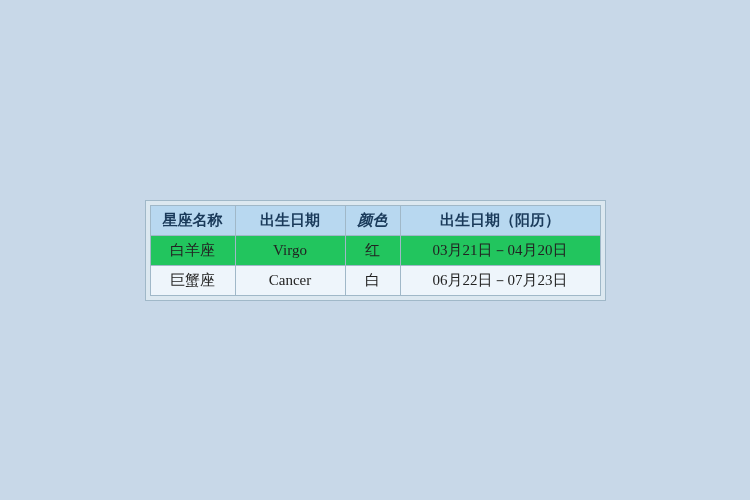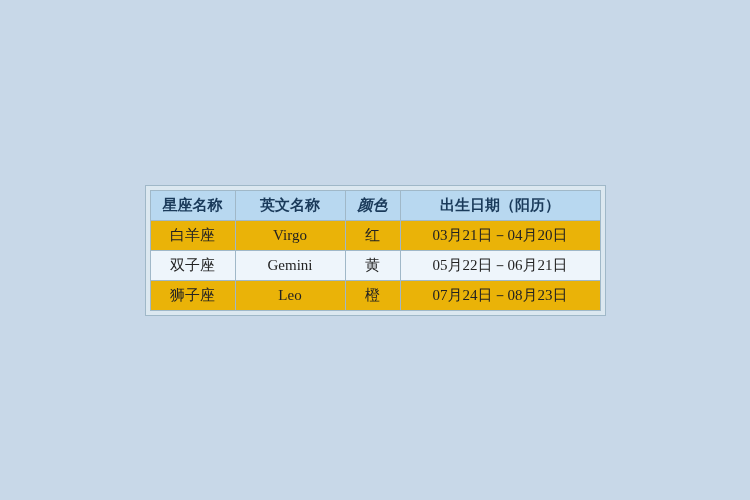--- a/index.html
+++ b/index.html
@@ -39,59 +39,53 @@
     }
 
     thead tr th {
       background-color: #b8d8f0;
       font-weight: bold;
       font-size: 15px;
       color: #1a3a5a;
     }
 
     tbody tr {
-      background-color: #eab308;
+      background-color: #22c55e;
     }
 
     tbody tr:nth-child(even) {
       background-color: #eef5fb;
     }
 
     .col-chinese { min-width: 80px; }
     .col-english { min-width: 110px; }
     .col-color   { min-width: 50px; font-style: italic; }
     .col-date    { min-width: 200px; font-family: Liberation Mono, monospace; }
   </style>
 </head>
 <body>
 
 <div class="table-container">
   <table>
     <thead>
       <tr>
         <th class="col-chinese">星座名称</th>
-        <th class="col-english">英文名称</th>
+        <th class="col-english">出生日期</th>
         <th class="col-color">颜色</th>
         <th class="col-date">出生日期（阳历）</th>
       </tr>
     </thead>
     <tbody id="table-body">
     <tr>
           <td>白羊座</td>
           <td>Virgo</td>
           <td>红</td>
           <td>03月21日－04月20日</td>
         </tr>
         <tr>
-          <td>双子座</td>
-          <td>Gemini</td>
-          <td>黄</td>
-          <td>05月22日－06月21日</td>
-        </tr>
-        <tr>
-          <td>狮子座</td>
-          <td>Leo</td>
-          <td>橙</td>
-          <td>07月24日－08月23日</td>
+          <td>巨蟹座</td>
+          <td>Cancer</td>
+          <td>白</td>
+          <td>06月22日－07月23日</td>
         </tr>
       </tbody>
   </table>
 </div>
 
 </body></html>

